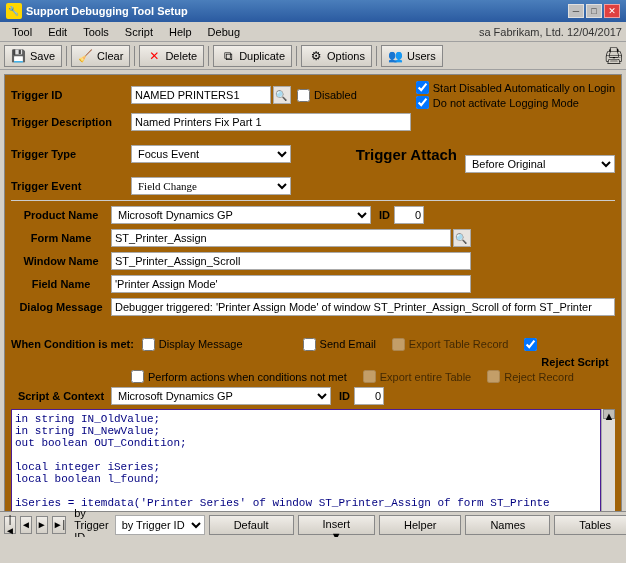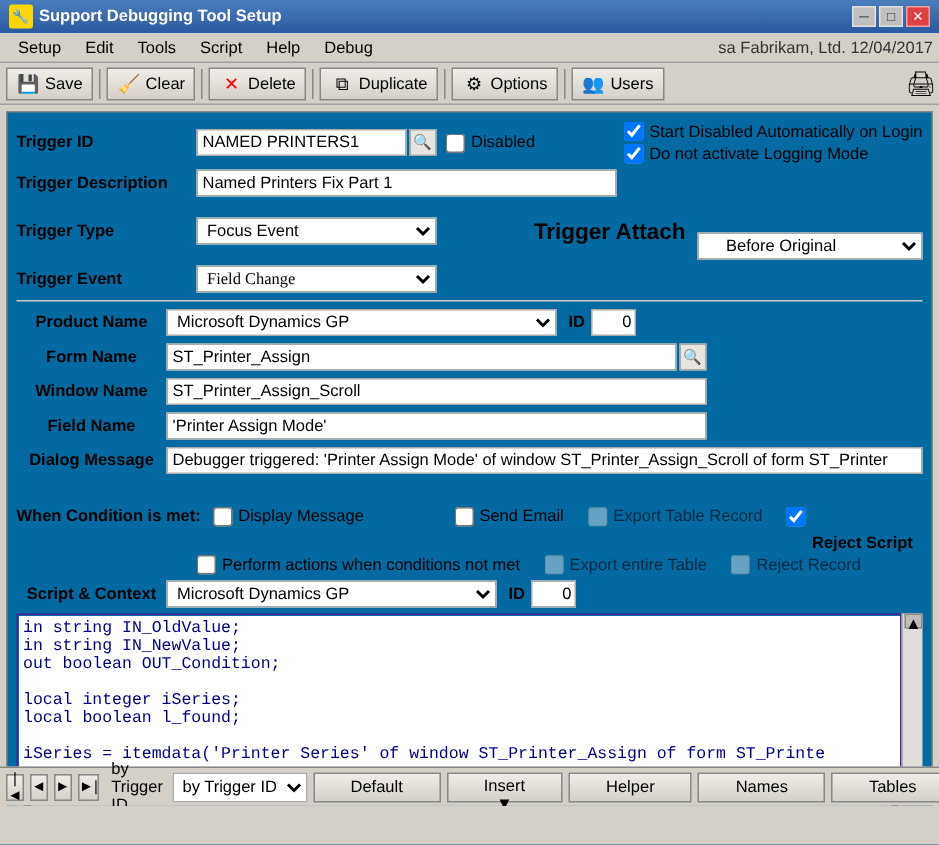--- a/index.html
+++ b/index.html
@@ -102,21 +102,21 @@
       justify-content: center;
       font-size: 12px;
     }
     .main-content {
       background: #d4d0c8;
       padding: 4px;
       height: calc(563px - 22px - 20px - 28px - 26px);
       overflow: hidden;
     }
     .form-panel {
-      background: #0369a1;
+      background: #a16207;
       border: 1px solid #888;
       padding: 6px;
     }
     .form-row {
       display: flex;
       align-items: center;
       margin-bottom: 3px;
       min-height: 20px;
     }
     .form-label {
@@ -161,21 +161,21 @@
       display: flex;
       align-items: center;
       gap: 8px;
     }
     .trigger-attach-label {
       font-size: 15px;
       font-weight: bold;
     }
     .trigger-attach-select {
       border: 1px solid #aaa;
-      padding: 1px 14px;
+      padding: 1px 2px;
       font-size: 11px;
       height: 18px;
       background: white;
       width: 150px;
       margin-top: 20px;
     }
     .condition-section {
       margin-top: 3px;
     }
     .condition-row {
@@ -290,21 +290,21 @@
     <span>Support Debugging Tool Setup</span>
   </div>
   <div class="title-bar-controls">
     <button class="title-btn">─</button>
     <button class="title-btn">□</button>
     <button class="title-btn close">✕</button>
   </div>
 </div>
 
 <div class="menu-bar">
-  <span class="menu-item">Setup</span>
+  <span class="menu-item">Tool</span>
   <span class="menu-item">Edit</span>
   <span class="menu-item">Tools</span>
   <span class="menu-item">Script</span>
   <span class="menu-item">Help</span>
   <span class="menu-item">Debug</span>
   <span class="user-info">sa   Fabrikam, Ltd.  12/04/2017</span>
 </div>
 
 <div class="toolbar">
   <button class="toolbar-btn">

